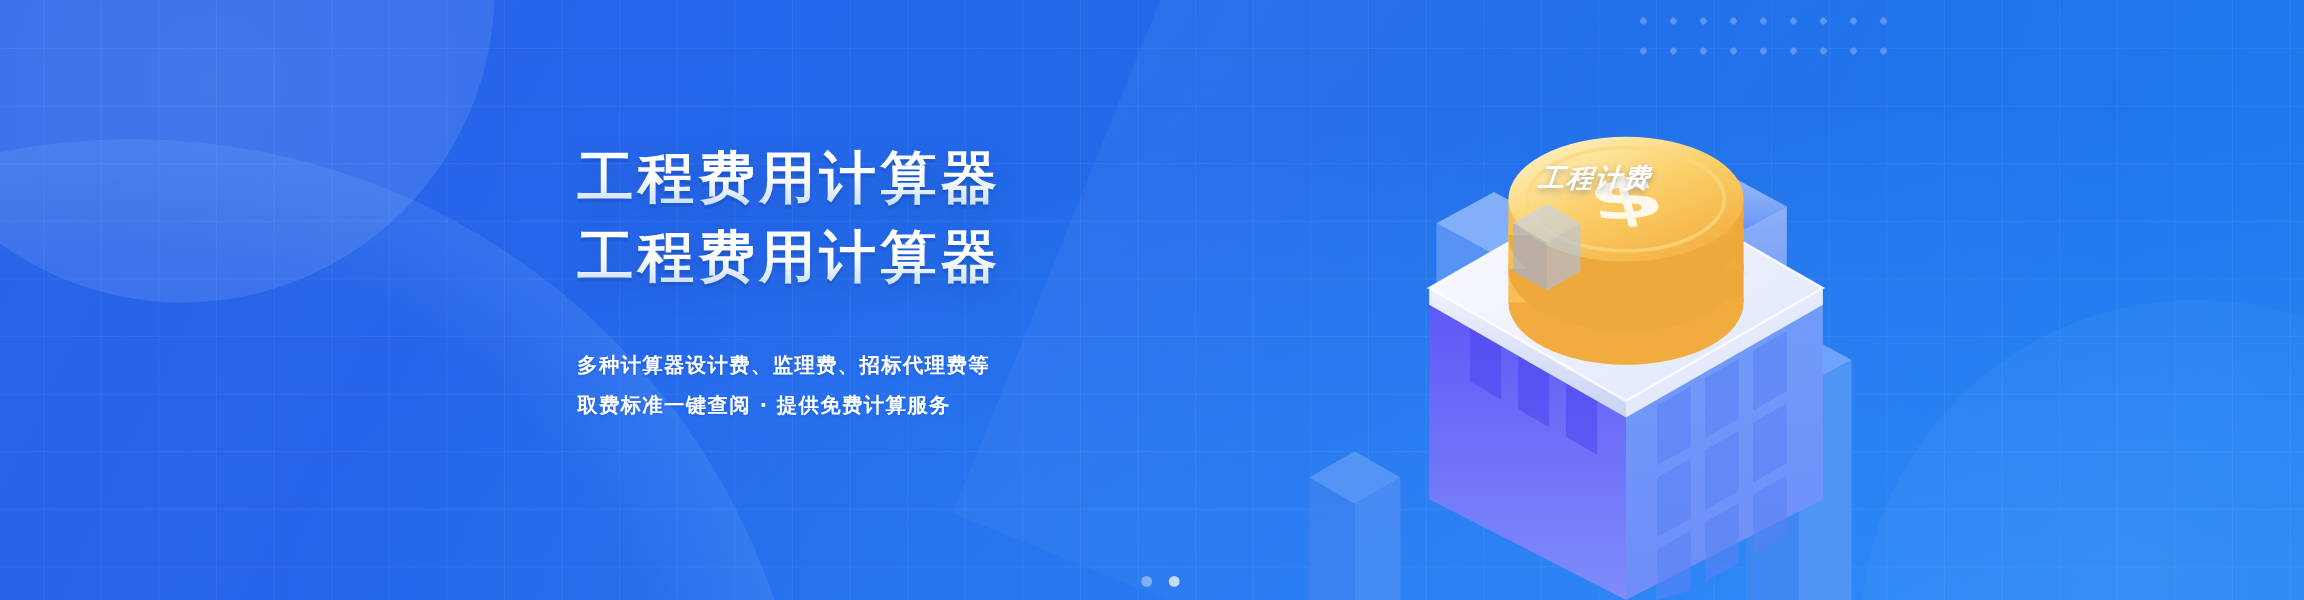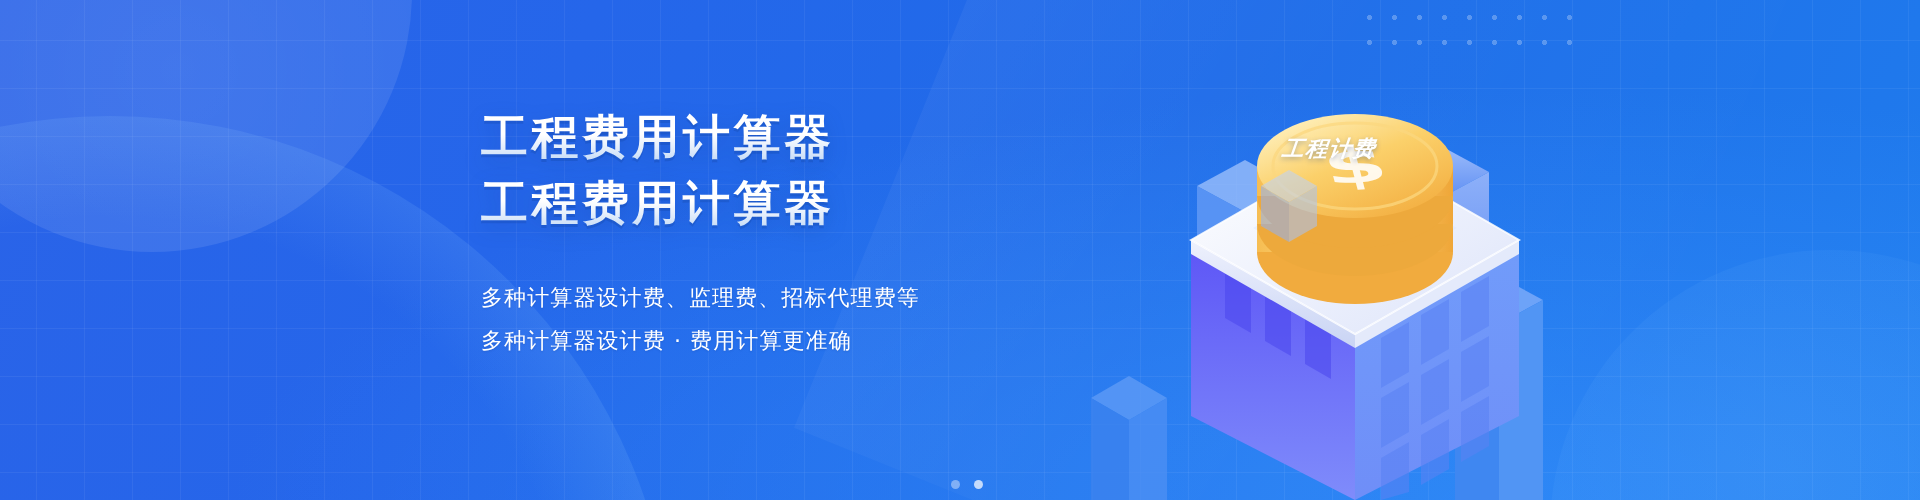--- a/index.html
+++ b/index.html
@@ -47,40 +47,40 @@
   
   .dot-grid{
     position:absolute; left:1354px; top:2px; width:230px; height:44px;
     background-image:radial-gradient(rgba(255,255,255,0.26) 2.6px, transparent 2.7px);
     background-size:25px 25px;
     background-position:3px 3px;
   }
 
   
   .copy{
-    position:absolute; left:481px; top:108px; width:640px;
+    position:absolute; left:481px; top:120px; width:640px;
   }
   .headline{
     font-size:47px; font-weight:900; line-height:1.22;
     letter-spacing:3.5px;
     font-family:"DejaVu Sans","Liberation Sans",sans-serif;
     background:linear-gradient(180deg,#ffffff 0%, #ffffff 46%, #e1ecfb 72%, #bcd6f6 100%);
     -webkit-background-clip:text; background-clip:text;
     -webkit-text-fill-color:transparent; color:transparent;
     filter:drop-shadow(0 3px 0 rgba(20,70,165,0.30)) drop-shadow(0 6px 10px rgba(10,45,120,0.18));
     white-space:nowrap;
   }
   .headline + .headline{ margin-top:9px; }
 
   .sub{
     margin-top:45px;
   }
   .sub-line{
-    font-size:22px; color:#ffffff; line-height:1.95;
-    letter-spacing:1.1px; font-weight:400;
+    font-size:17px; color:#ffffff; line-height:1.95;
+    letter-spacing:1.1px; font-weight:700;
     font-family:"DejaVu Sans","Liberation Sans",sans-serif;
     text-shadow:0 1px 2px rgba(12,55,140,0.22);
     white-space:nowrap;
   }
 
   
   .illus{
     position:absolute; left:1075px; top:0; width:560px; height:500px;
   }
   .illus svg{ display:block; }
@@ -117,21 +117,21 @@
   <div class="glow-circle circle-bl"></div>
   <div class="glow-circle circle-r"></div>
   <div class="sheen"></div>
   <div class="dot-grid"></div>
 
   <div class="copy">
     <div class="headline">工程费用计算器</div>
     <div class="headline">工程费用计算器</div>
     <div class="sub">
       <div class="sub-line">多种计算器设计费、监理费、招标代理费等</div>
-      <div class="sub-line">多种计算器设计费 · 费用计算更准确</div>
+      <div class="sub-line">取费标准一键查阅 · 提供免费计算服务</div>
     </div>
   </div>
 
   <div class="illus">
     <svg width="560" height="500" viewBox="0 0 560 500" xmlns="http://www.w3.org/2000/svg">
       <defs>
         <linearGradient id="gTowerBackTall" x1="0" y1="0" x2="0" y2="1">
           <stop offset="0" stop-color="#9dbdfb"></stop>
             <stop offset="1" stop-color="#5f8ef3"></stop>
         </linearGradient>

